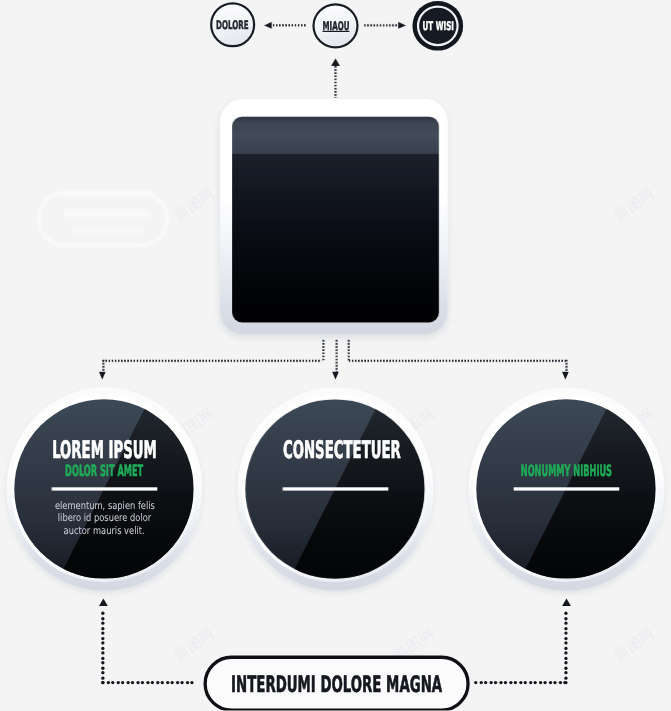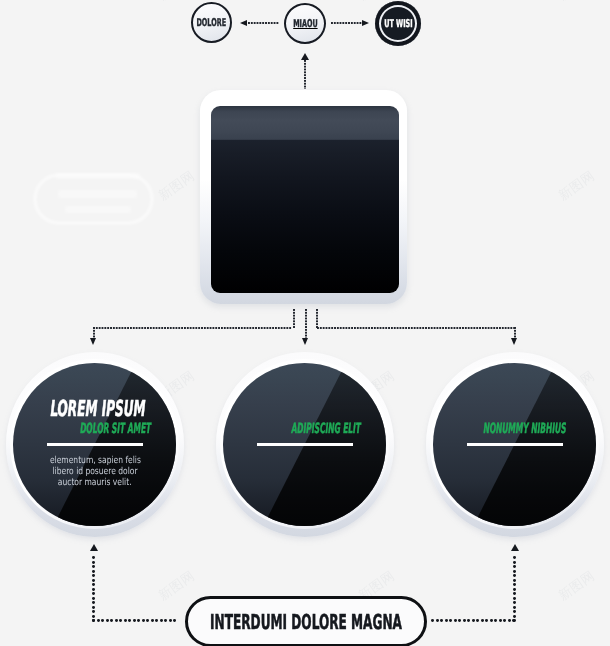--- a/index.html
+++ b/index.html
@@ -33,21 +33,21 @@
       background:linear-gradient(180deg,#fbfbfc 0%,#fdfdfe 18%,#fcfcfd 44%,#eff1f5 64%,#dadee7 86%,#d3d8e1 100%);
       box-shadow:0 3px 6px -1px rgba(160,168,185,.26);}
   .card-ring{position:absolute;border-radius:50%;
       background:linear-gradient(155deg,#ffffff 0%,#ffffff 58%,#f6f7fa 76%,#e6e9ef 90%,#dde1e9 100%);}
   .card-disc{position:absolute;border-radius:50%;overflow:hidden;
       background:linear-gradient(180deg,#3c4856 0%,#3a4653 8%,#363f4c 25%,#2e3642 50%,#262d38 72%,#1b2029 90%,#161b22 100%);}
   .card-gloss{position:absolute;left:0;top:0;width:100%;height:100%;
       clip-path:polygon(75.3% 0%, 100% 0%, 100% 100%, 24.7% 100%);
       background:linear-gradient(180deg,rgba(0,0,0,.42) 0%,rgba(0,0,0,.50) 18%,
                  rgba(0,0,0,.62) 40%,rgba(0,0,0,.74) 62%,rgba(0,0,0,.80) 80%,rgba(0,0,0,.83) 100%);}
-  .card-txt{position:absolute;left:0;right:0;text-align:right;line-height:1;font-style:italic;}
+  .card-txt{position:absolute;left:0;right:0;text-align:center;line-height:1;}
   .card-title{font-family:"DejaVu Sans Condensed","DejaVu Sans",sans-serif;font-weight:bold;
       font-stretch:condensed;color:#ffffff;letter-spacing:0;white-space:nowrap;
       display:inline-block;transform:scaleX(.61) translateZ(0);font-size:22px;line-height:1;
       -webkit-text-stroke:.6px #ffffff;}
   .card-sub{font-family:"DejaVu Sans Condensed","DejaVu Sans",sans-serif;font-weight:bold;
       font-stretch:condensed;color:#1fab57;letter-spacing:0;white-space:nowrap;
       display:inline-block;transform:scaleX(.585) translateZ(0);font-size:14.2px;line-height:1;
       -webkit-text-stroke:.5px #1fab57;}
   .card-rule{position:absolute;height:3px;background:#ffffff;}
   .card-body{position:absolute;text-align:center;color:#c9cfd8;
@@ -157,22 +157,22 @@
       <div><span>elementum, sapien felis</span></div>
       <div><span>libero id posuere dolor</span></div>
       <div><span>auctor mauris velit.</span></div>
     </div>
 
   <div class="card-halo" style="left:216px;top:352px;width:178px;height:185px;"></div>
   <div class="card-ring" style="left:220px;top:359px;width:169px;height:170px;"></div>
   <div class="card-disc" style="left:223px;top:363px;width:163px;height:163px;">
     <div class="card-gloss"></div>
   </div>
-  <div class="card-txt" style="top:420px;left:223px;width:163px;height:14px;">
-    <span class="card-sub">ADIPISCING ELIT</span>
+  <div class="card-txt" style="top:399px;left:223px;width:163px;height:20px;">
+    <span class="card-title">CONSECTETUER</span>
   </div>
   <div class="card-rule" style="left:257px;top:443px;width:96px;"></div>
 
   <div class="card-halo" style="left:426px;top:352px;width:178px;height:185px;"></div>
   <div class="card-ring" style="left:430px;top:359px;width:169px;height:170px;"></div>
   <div class="card-disc" style="left:433px;top:363px;width:163px;height:163px;">
     <div class="card-gloss"></div>
   </div>
   <div class="card-txt" style="top:420px;left:433px;width:163px;height:14px;">
     <span class="card-sub">NONUMMY NIBHIUS</span>

